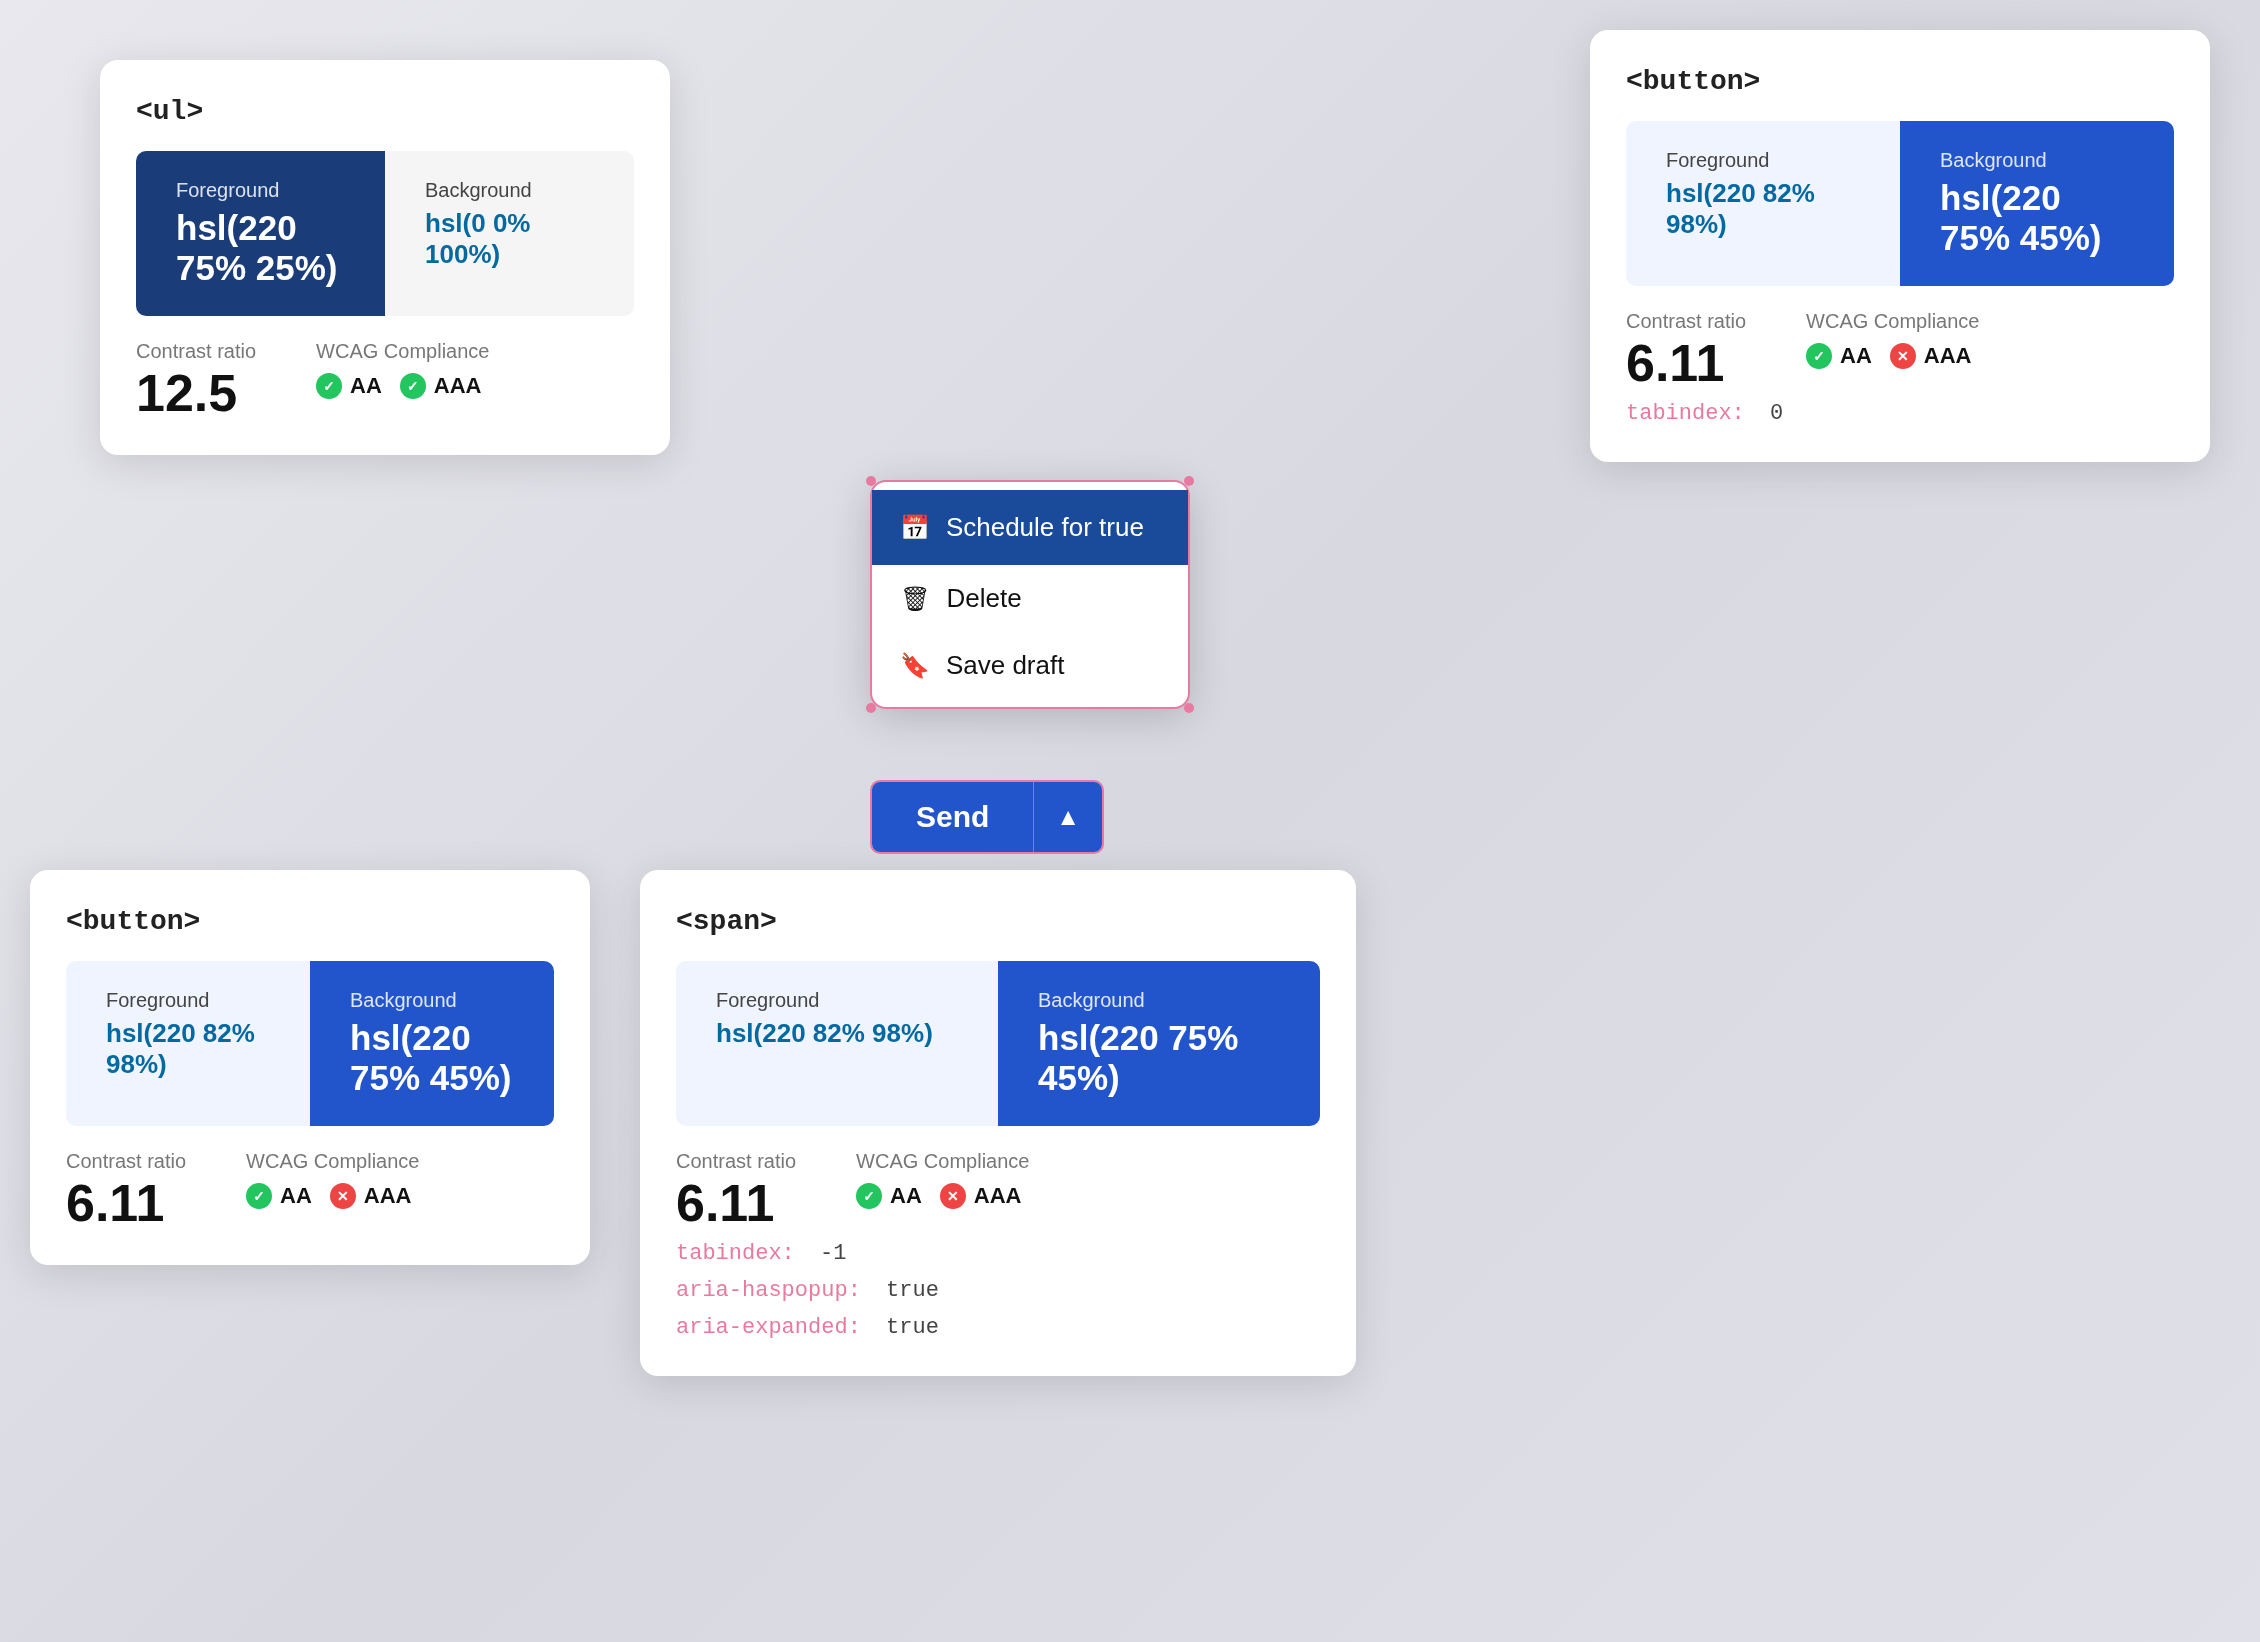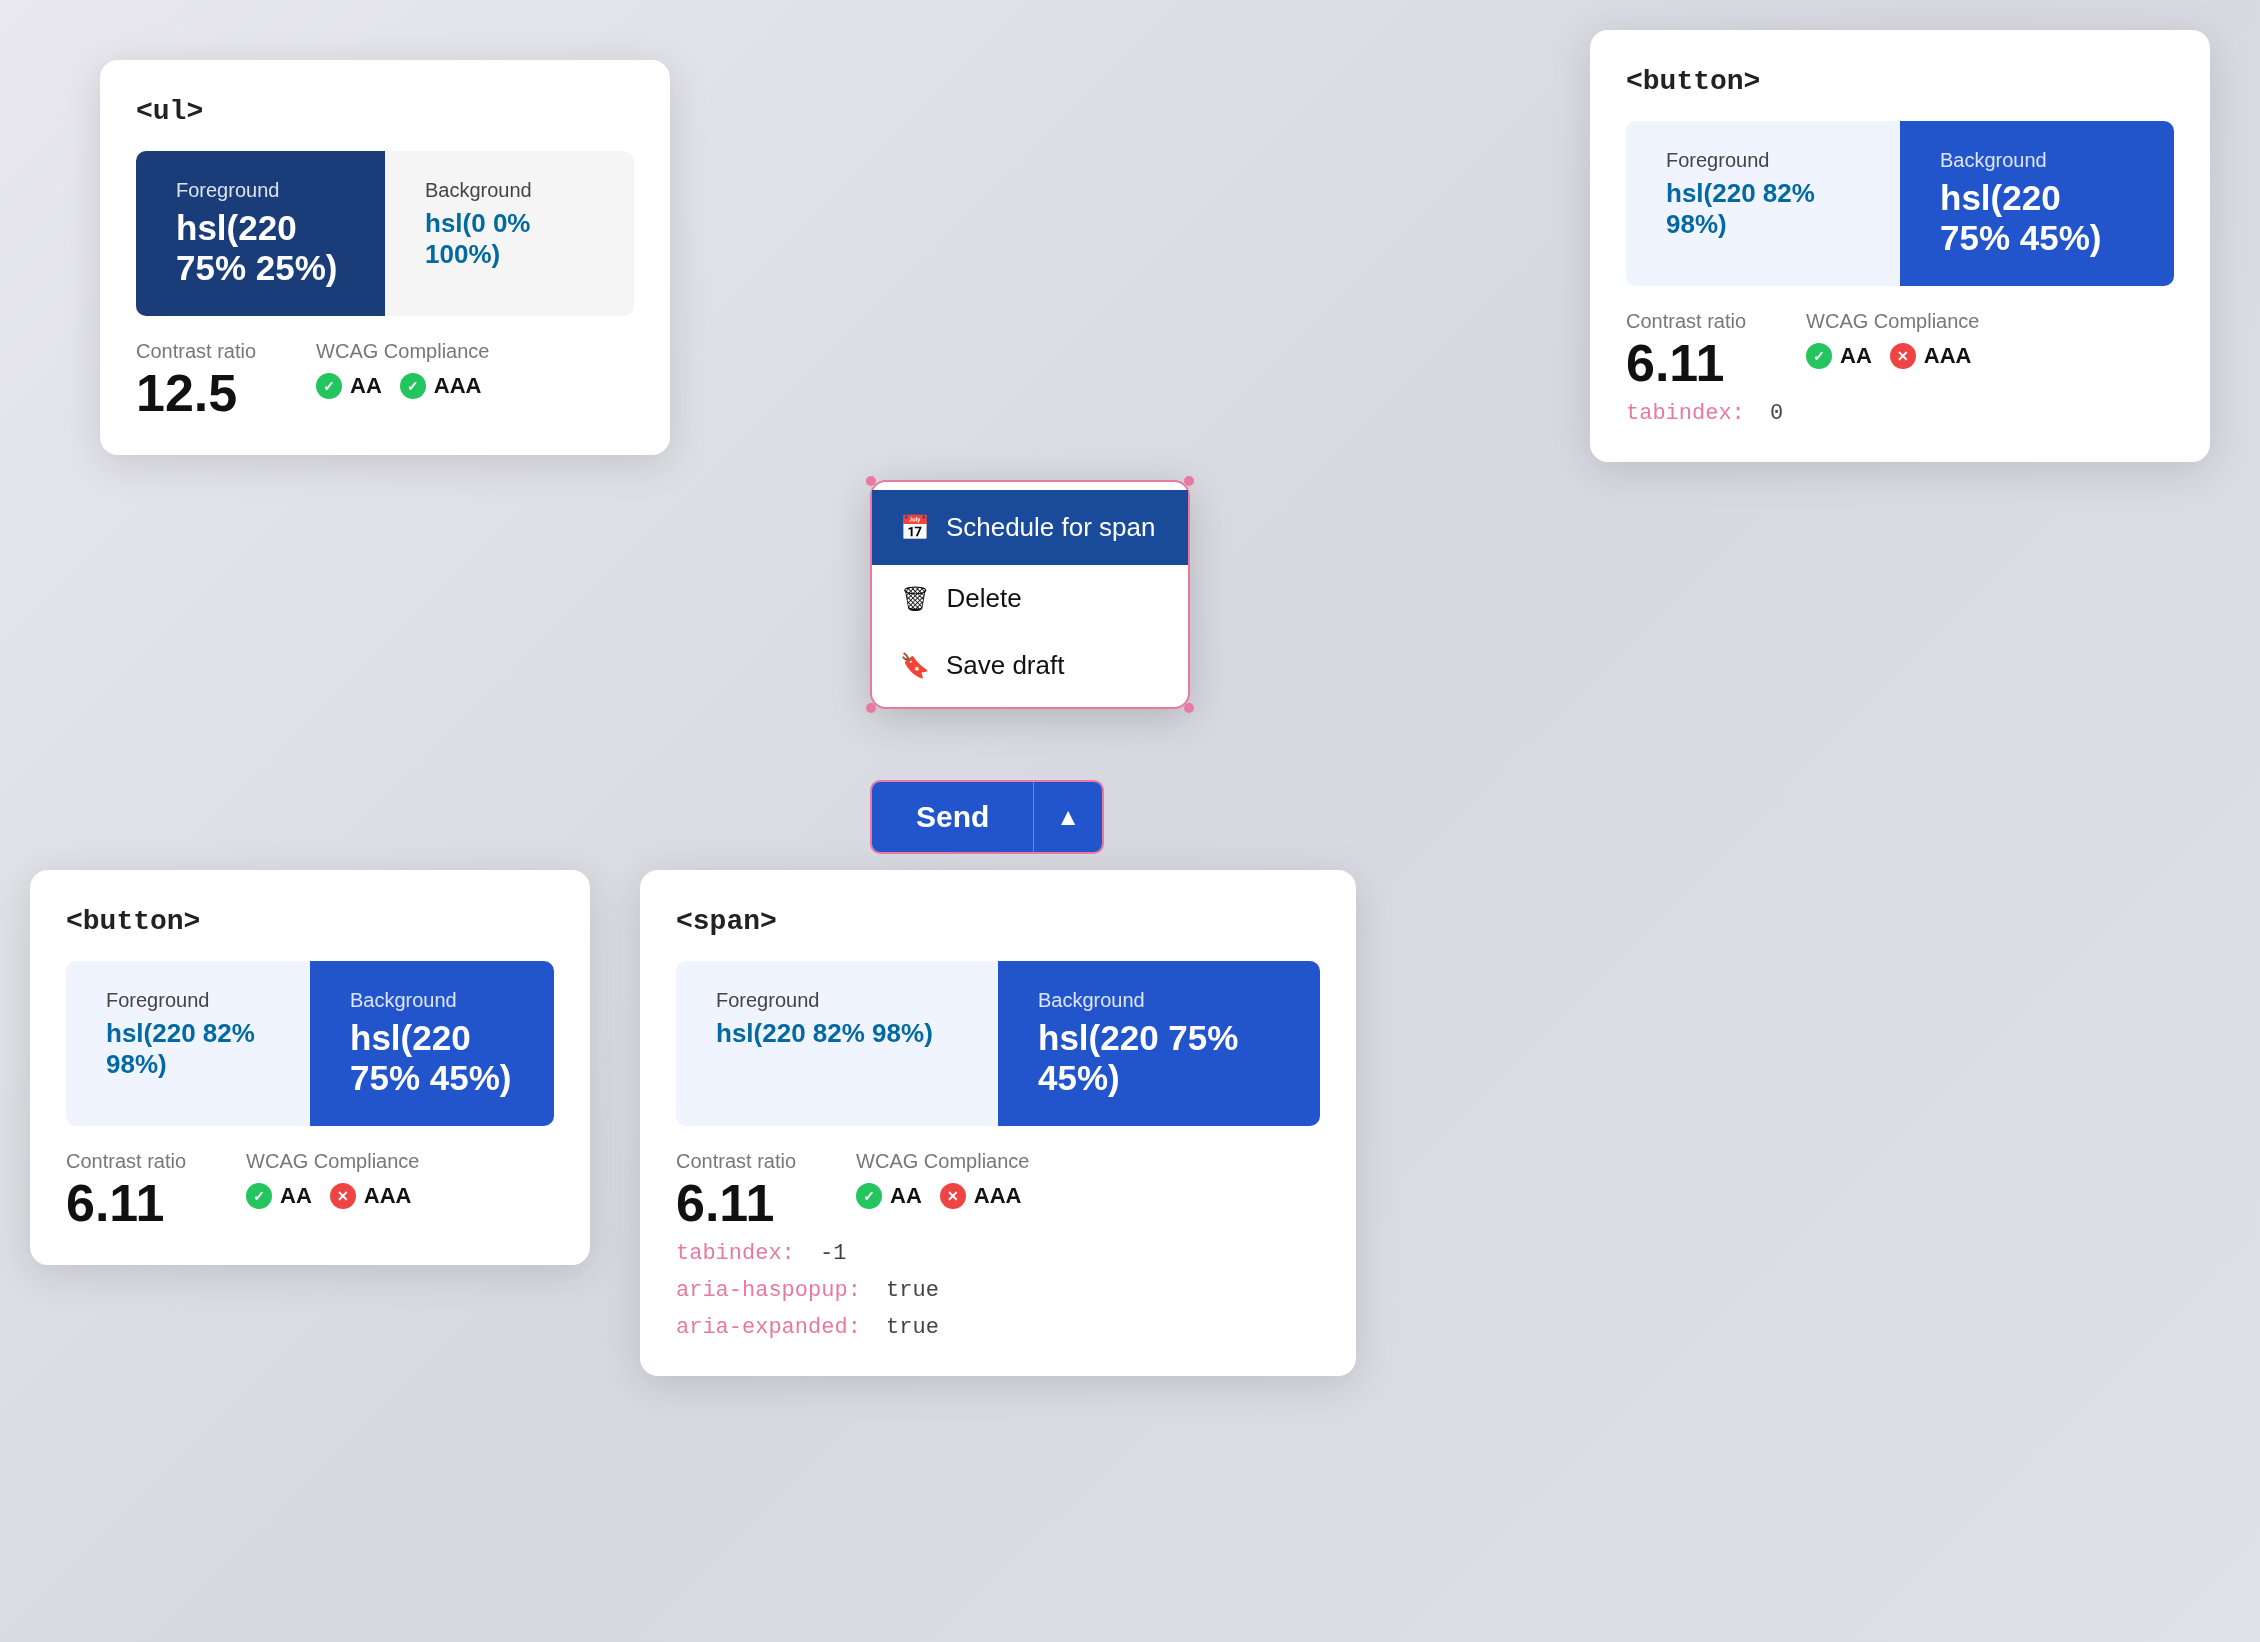--- a/index.html
+++ b/index.html
@@ -287,21 +287,21 @@
 
 <div class="dropdown-menu" style="top: 480px; left: 870px;">
 
   <div class="corner-dot" style="top: -6px; left: -6px;"></div>
   <div class="corner-dot" style="top: -6px; right: -6px;"></div>
   <div class="corner-dot" style="bottom: -6px; left: -6px;"></div>
   <div class="corner-dot" style="bottom: -6px; right: -6px;"></div>
 
   <div class="dropdown-item" style="background: #1a4b9b; color: white; padding: 22px 28px;">
     <span class="dropdown-icon">📅</span>
-    <span>Schedule for span</span>
+    <span>Schedule for true</span>
   </div>
   <div class="dropdown-item">
     <span class="dropdown-icon">🗑</span>
     <span>Delete</span>
   </div>
   <div class="dropdown-item">
     <span class="dropdown-icon">🔖</span>
     <span>Save draft</span>
   </div>
 </div>

